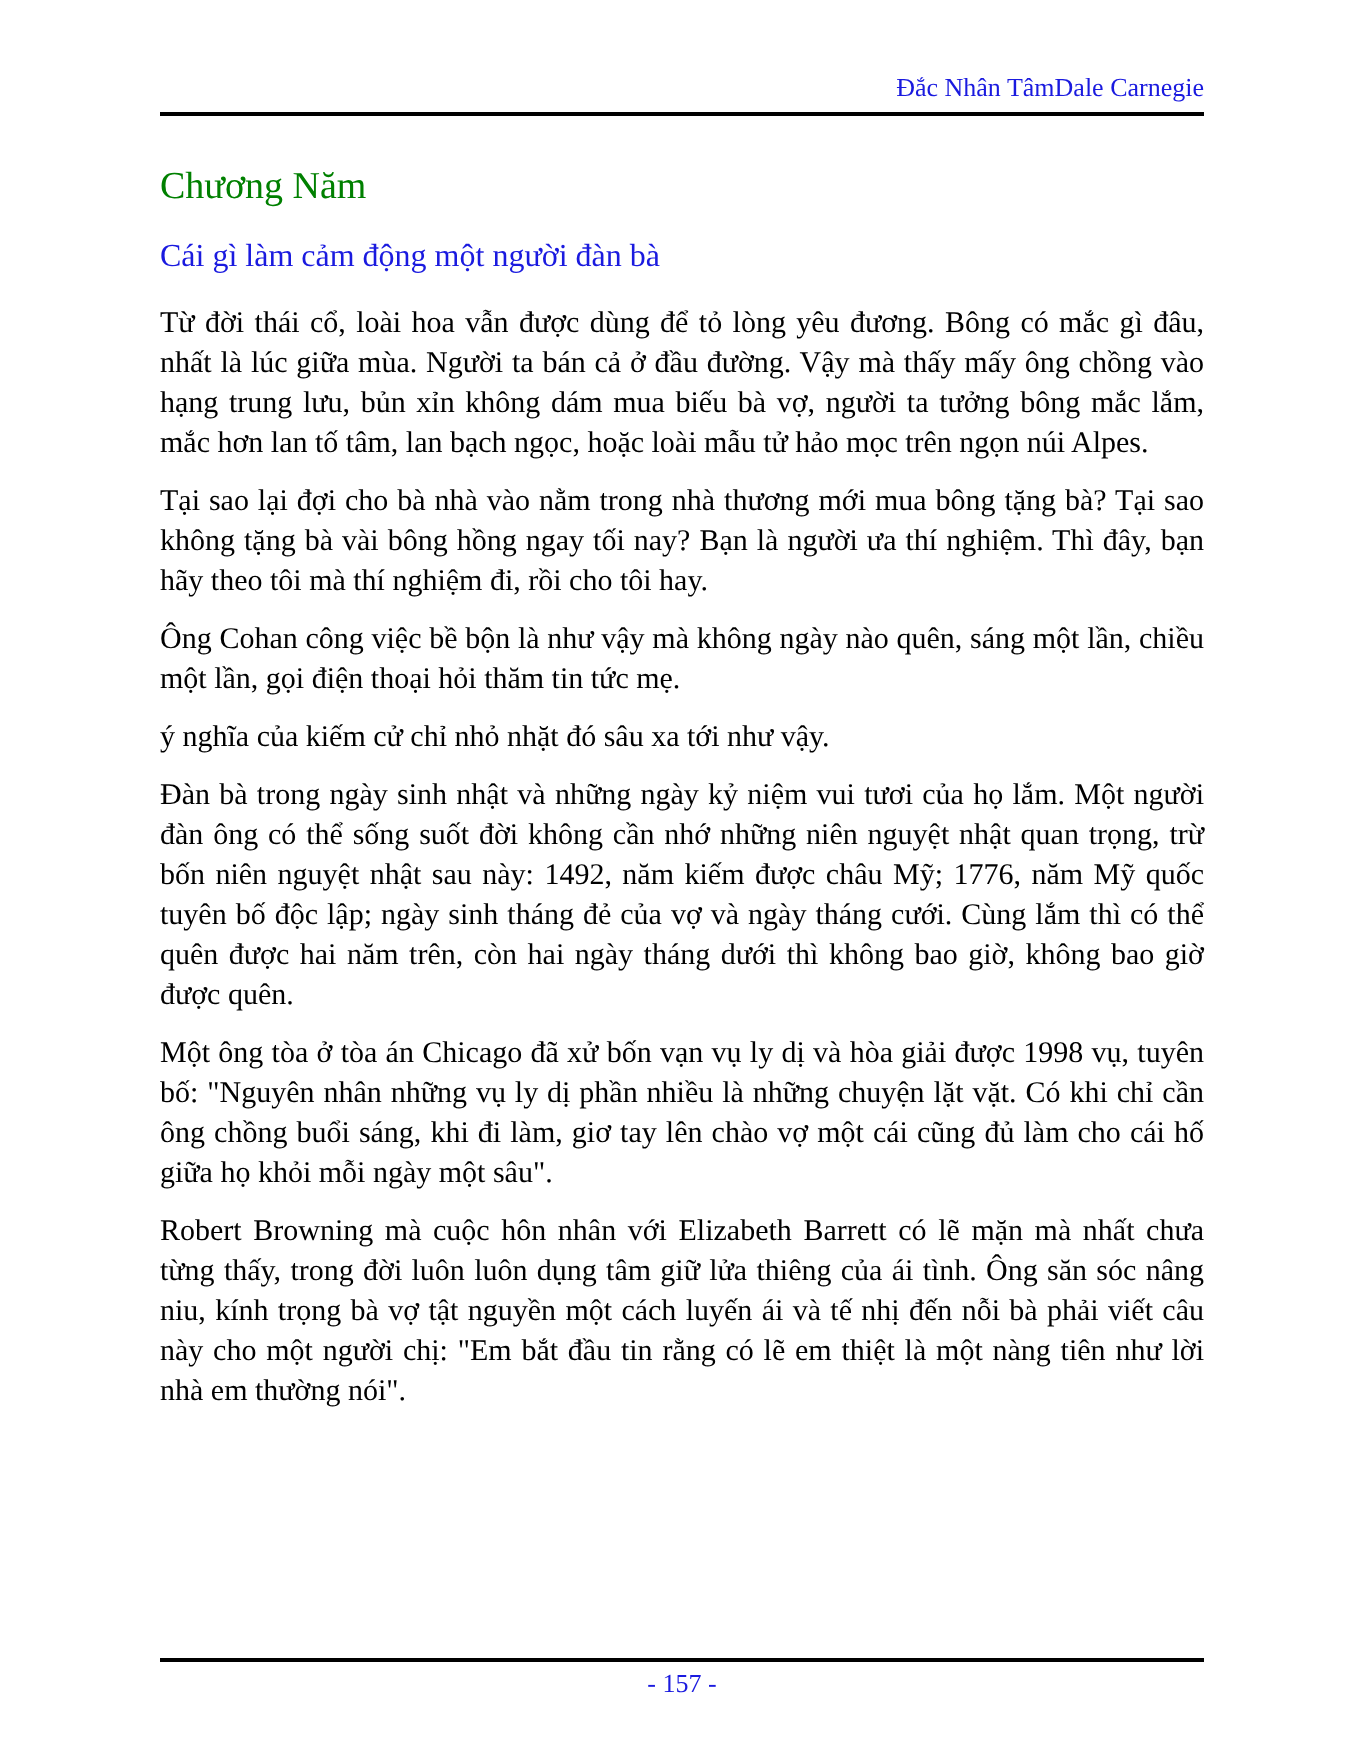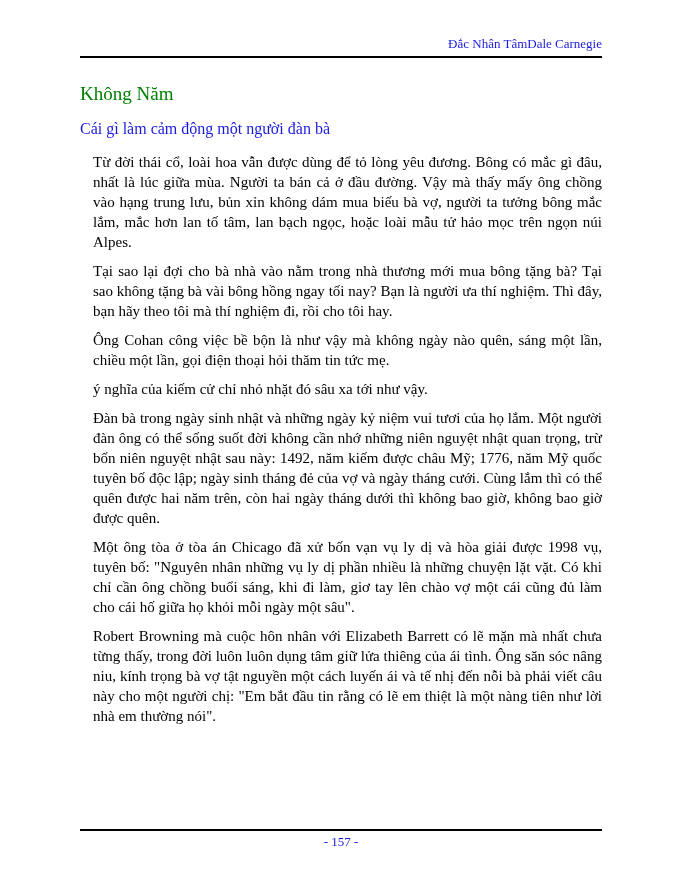--- a/index.html
+++ b/index.html
@@ -44,21 +44,21 @@
     margin: 13px 0 0 0;
     font-size: 16px;
     line-height: 20px;
     font-weight: normal;
     color: #1a1adf;
   }
   .body-text {
     margin-top: 13px;
   }
   .body-text p {
-    margin: 0 0 9px 13px;
+    margin: 0 0 9px 0;
     font-size: 15px;
     line-height: 20px;
     text-align: justify;
     color: #000000;
   }
   .page-footer {
     position: absolute;
     left: 80px;
     top: 829px;
     width: 522px;
@@ -79,21 +79,21 @@
 <body>
 
 <div class="page">
   <div class="content">
 
     <div class="running-header">
       <span>Đắc Nhân Tâm</span>
       <span>Dale Carnegie</span>
     </div>
 
-    <h1 class="chapter-title">Không Năm</h1>
+    <h1 class="chapter-title">Chương Năm</h1>
 
     <h2 class="chapter-subtitle">Cái gì làm cảm động một người đàn bà</h2>
 
     <div class="body-text">
       <p>Từ đời thái cổ, loài hoa vẫn được dùng để tỏ lòng yêu đương. Bông có mắc gì đâu, nhất là lúc giữa mùa. Người ta bán cả ở đầu đường. Vậy mà thấy mấy ông chồng vào hạng trung lưu, bủn xỉn không dám mua biếu bà vợ, người ta tưởng bông mắc lắm, mắc hơn lan tố tâm, lan bạch ngọc, hoặc loài mẫu tử hảo mọc trên ngọn núi Alpes.</p>
       <p>Tại sao lại đợi cho bà nhà vào nằm trong nhà thương mới mua bông tặng bà? Tại sao không tặng bà vài bông hồng ngay tối nay? Bạn là người ưa thí nghiệm. Thì đây, bạn hãy theo tôi mà thí nghiệm đi, rồi cho tôi hay.</p>
       <p>Ông Cohan công việc bề bộn là như vậy mà không ngày nào quên, sáng một lần, chiều một lần, gọi điện thoại hỏi thăm tin tức mẹ.</p>
       <p>ý nghĩa của kiếm cử chỉ nhỏ nhặt đó sâu xa tới như vậy.</p>
       <p>Đàn bà trong ngày sinh nhật và những ngày kỷ niệm vui tươi của họ lắm. Một người đàn ông có thể sống suốt đời không cần nhớ những niên nguyệt nhật quan trọng, trừ bốn niên nguyệt nhật sau này: 1492, năm kiếm được châu Mỹ; 1776, năm Mỹ quốc tuyên bố độc lập; ngày sinh tháng đẻ của vợ và ngày tháng cưới. Cùng lắm thì có thể quên được hai năm trên, còn hai ngày tháng dưới thì không bao giờ, không bao giờ được quên.</p>
       <p>Một ông tòa ở tòa án Chicago đã xử bốn vạn vụ ly dị và hòa giải được 1998 vụ, tuyên bố: "Nguyên nhân những vụ ly dị phần nhiều là những chuyện lặt vặt. Có khi chỉ cần ông chồng buổi sáng, khi đi làm, giơ tay lên chào vợ một cái cũng đủ làm cho cái hố giữa họ khỏi mỗi ngày một sâu".</p>

